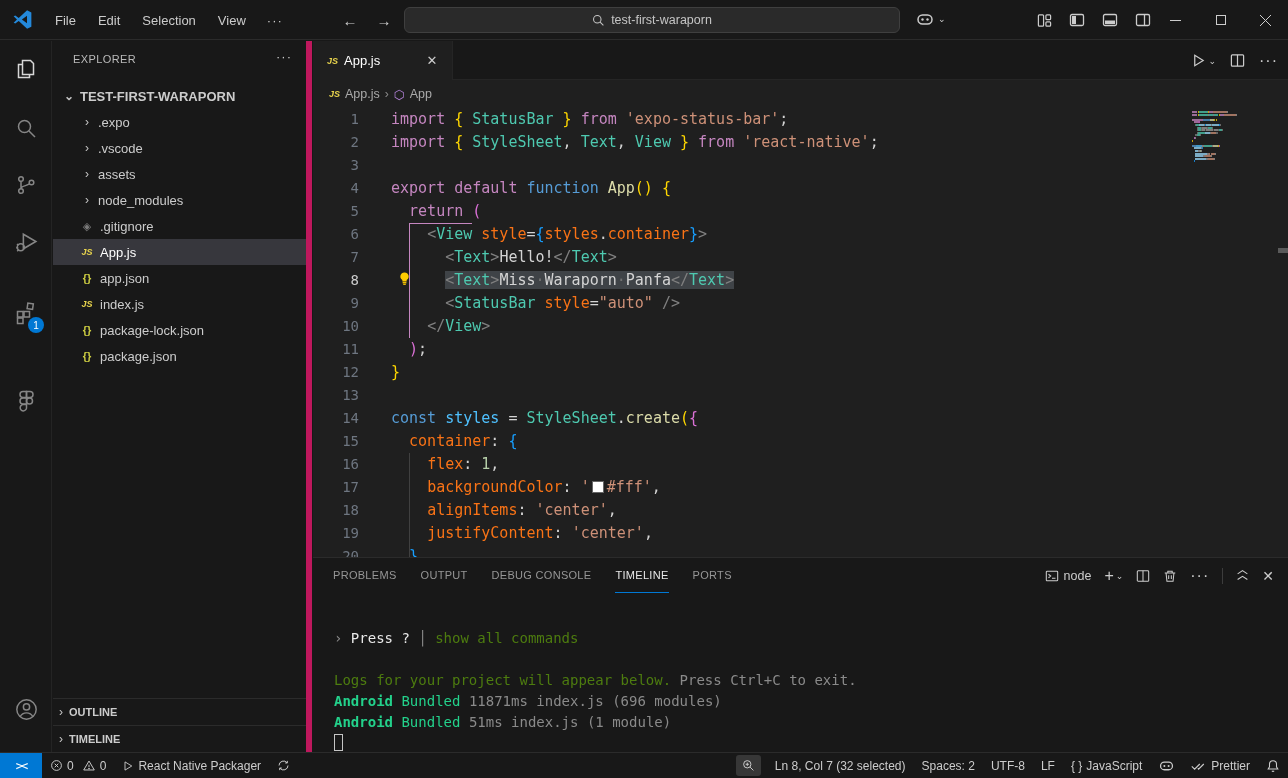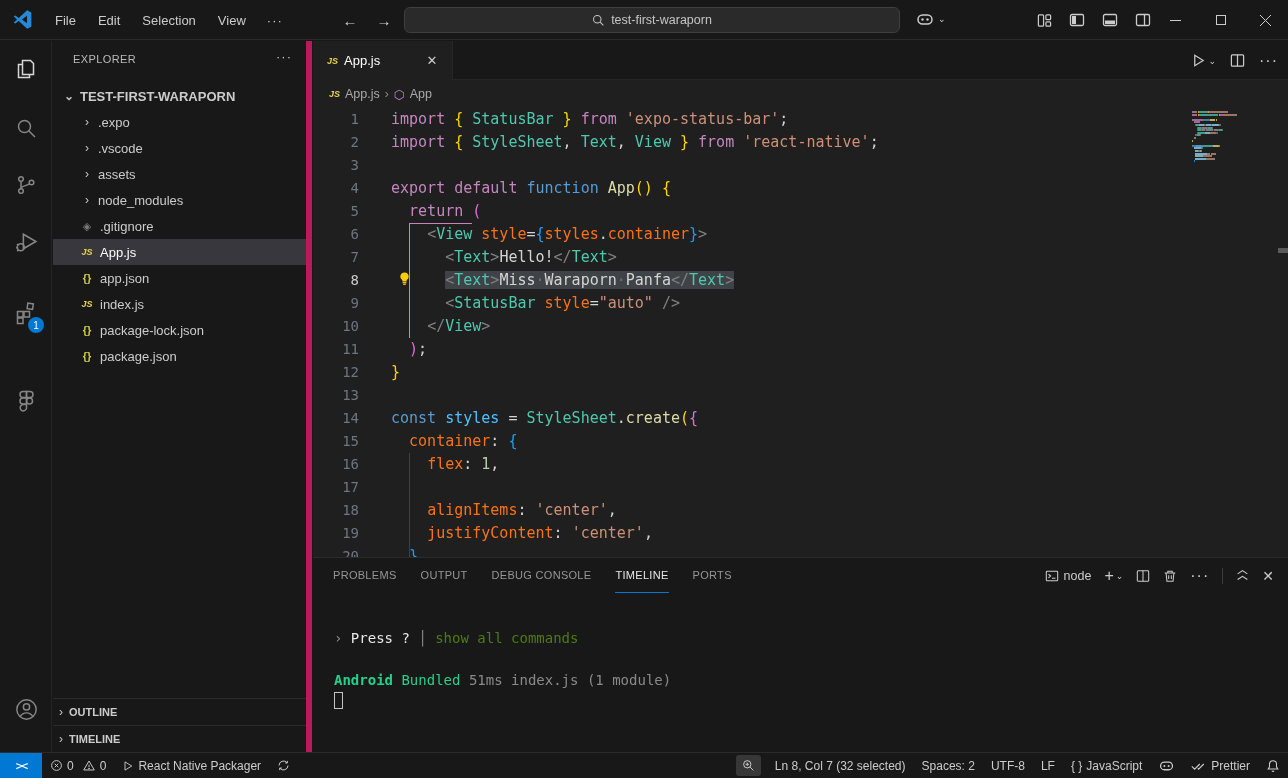--- a/index.html
+++ b/index.html
@@ -433,20 +433,21 @@
           <span class="lc"><span class="tk-pu">  </span><span class="tk-va">container</span><span class="tk-pu">: </span><span class="tk-b3">{</span></span>
         </div>
         <div class="cl">
           <span class="guide-v g-gray" style="left: calc(2ch + 78px);"></span>
           <span class="ln">16</span>
           <span class="lc"><span class="tk-pu">    </span><span class="tk-va">flex</span><span class="tk-pu">: </span><span class="tk-num">1</span><span class="tk-pu">,</span></span>
         </div>
         <div class="cl">
           <span class="guide-v g-gray" style="left: calc(2ch + 78px);"></span>
           <span class="ln">17</span>
+          <span class="lc"><span class="tk-pu">    </span><span class="tk-va">backgroundColor</span><span class="tk-pu">: </span><span class="tk-str">'</span><span class="tk-sw"></span><span class="tk-str">#fff'</span><span class="tk-pu">,</span></span>
         </div>
         <div class="cl">
           <span class="guide-v g-gray" style="left: calc(2ch + 78px);"></span>
           <span class="ln">18</span>
           <span class="lc"><span class="tk-pu">    </span><span class="tk-va">alignItems</span><span class="tk-pu">: </span><span class="tk-str">'center'</span><span class="tk-pu">,</span></span>
         </div>
         <div class="cl">
           <span class="guide-v g-gray" style="left: calc(2ch + 78px);"></span>
           <span class="ln">19</span>
           <span class="lc"><span class="tk-pu">    </span><span class="tk-va">justifyContent</span><span class="tk-pu">: </span><span class="tk-str">'center'</span><span class="tk-pu">,</span></span>
@@ -520,20 +521,22 @@
     <span>
         <svg width="13" height="13" viewBox="0 0 16 16" fill="none" stroke="#cccccc" stroke-width="1.3">
           <path d="M2 6l6-4 6 4 M2 13l6-4 6 4"></path>
         </svg>
       </span>
     <span style="font-size:14px;">✕</span>
   </div>
   <div id="terminal">
       <div class="trow"><span class="t-dim">› </span><span class="t-fgb">Press ?</span><span class="t-dim"> │ </span><span class="t-fg">show all commands</span></div>
       <div class="trow">&nbsp;</div>
+      <div class="trow"><span class="t-fg">Logs for your project will appear below.</span><span class="t-dim"> Press Ctrl+C to exit.</span></div>
+      <div class="trow"><span class="t-gb">Android</span><span class="t-g"> Bundled</span><span class="t-dim"> 11871ms index.js (696 modules)</span></div>
       <div class="trow"><span class="t-gb">Android</span><span class="t-g"> Bundled</span><span class="t-dim"> 51ms index.js (1 module)</span></div>
       <div class="trow"><span class="t-cur"></span></div>
     </div>
 </div>
 
 <div id="statusbar">
   <div id="sb-left">
     <div id="sb-remote">&gt;&lt;</div>
     <div class="sb-item">
       <svg width="13" height="13" viewBox="0 0 16 16" fill="none" stroke="#cccccc" stroke-width="1.2">

